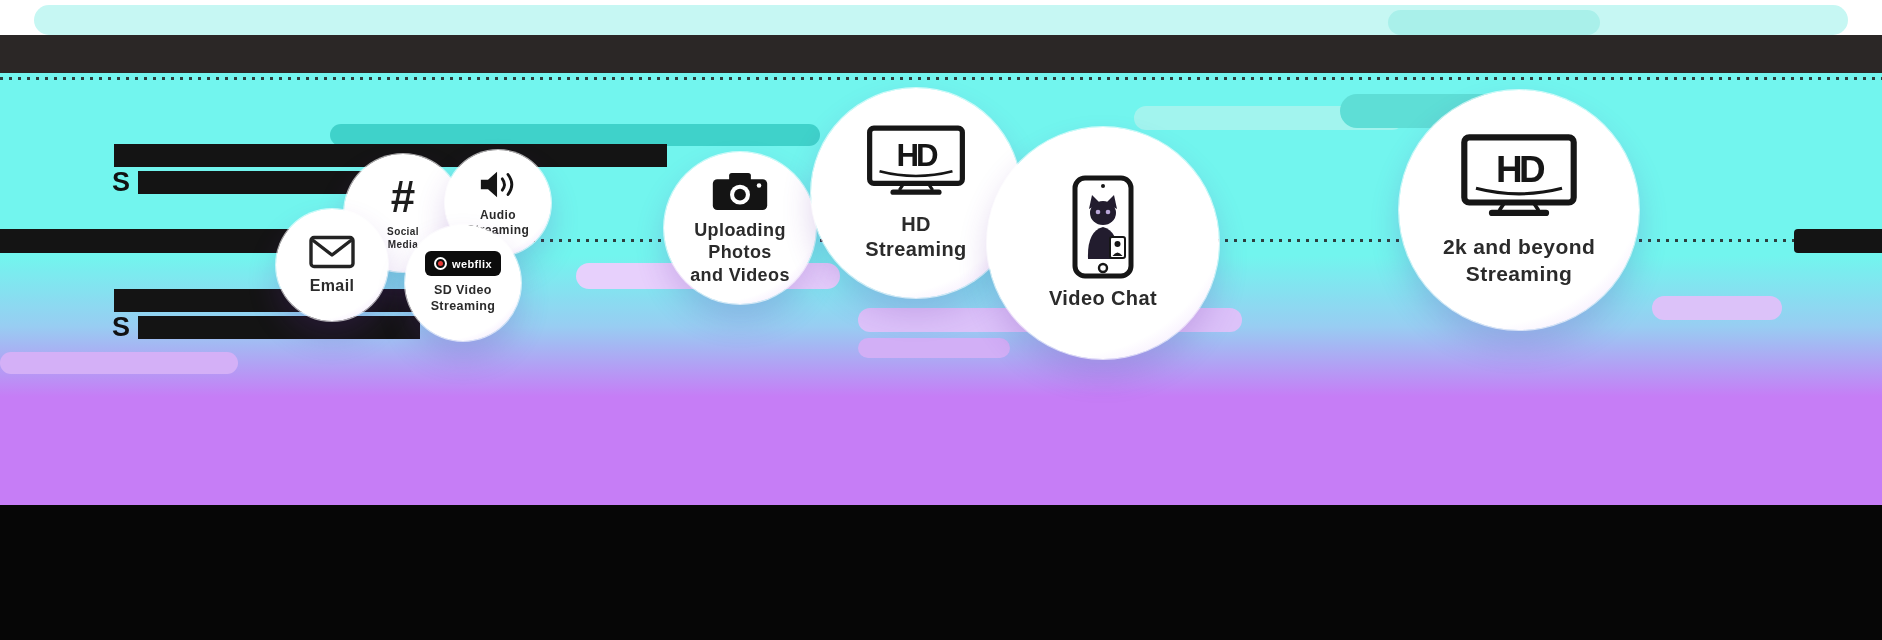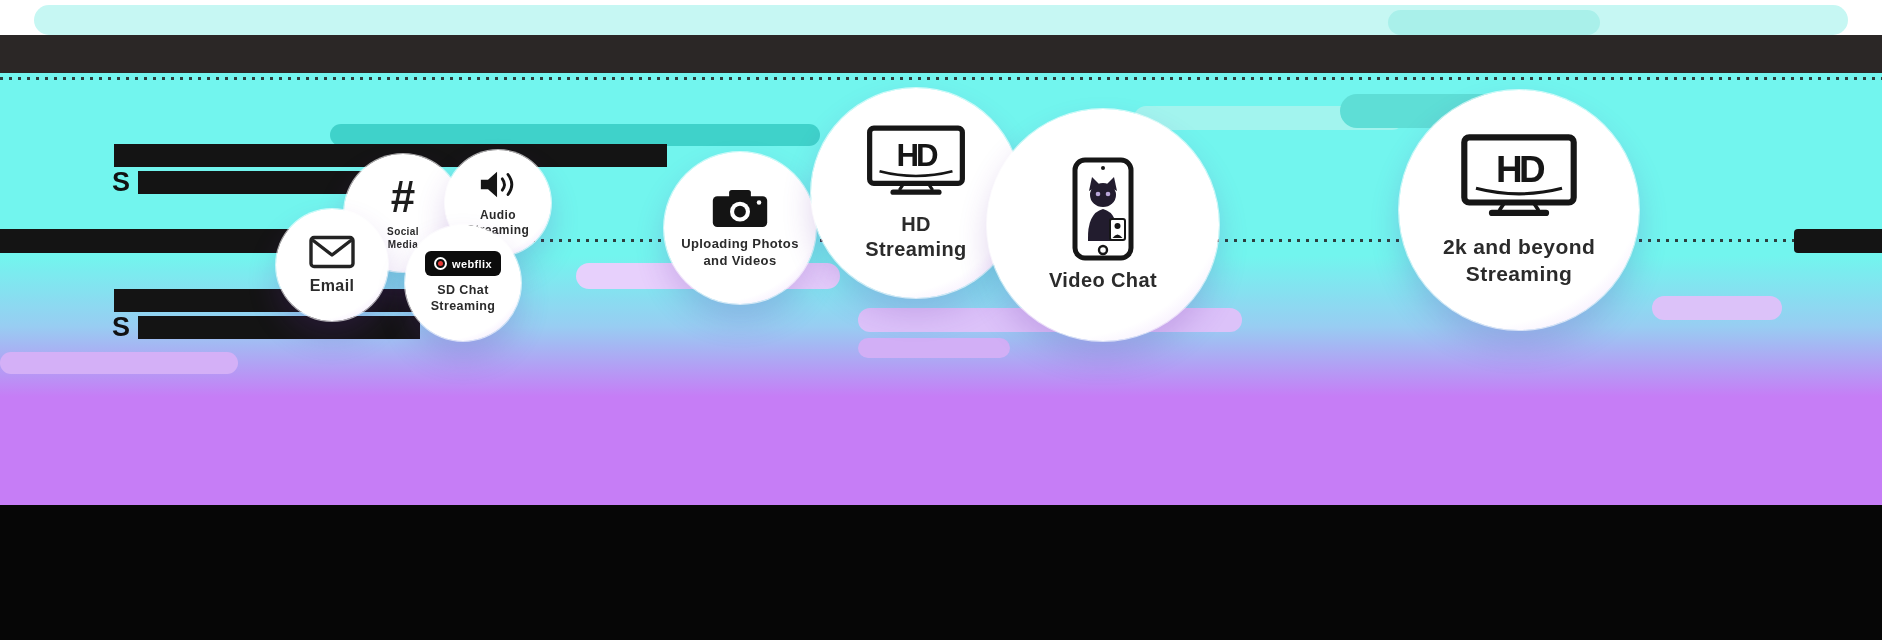--- a/index.html
+++ b/index.html
@@ -54,29 +54,29 @@
     gap:7px; text-align:center;
     background: radial-gradient(circle at 36% 30%, #ffffff 58%, #ffffff 72%, #f2e6fd 86%, #e3f8f6 93%, #e0c9fb 100%);
     box-shadow: 0 0 0 1px rgba(255,255,255,.65), 0 16px 30px rgba(104,44,168,.20);
   }
   .b-social { left:344px;  top:154px; width:118px; height:118px; }
   .b-audio  { left:445px;  top:150px; width:106px; height:106px; }
   .b-email  { left:276px;  top:209px; width:112px; height:112px; }
   .b-sd     { left:405px;  top:225px; width:116px; height:116px; }
   .b-upload { left:664px;  top:152px; width:152px; height:152px; }
   .b-hd     { left:811px;  top:88px;  width:210px; height:210px; gap:10px; }
-  .b-video  { left:987px;  top:109px; width:232px; height:232px; }
+  .b-video  { left:987px;  top:127px; width:232px; height:232px; }
   .b-4k     { left:1399px; top:90px;  width:240px; height:240px; gap:10px; }
 
   .label { font-weight:700; color:#2b2b2b; white-space:pre-line; line-height:1.25; letter-spacing:.4px; }
   .label-email  { font-size:16px; }
   .label-social { font-size:10px; }
   .label-audio  { font-size:12px; }
   .label-sd     { font-size:12.5px; font-weight:800; }
-  .label-upload { font-size:13px; }
+  .label-upload { font-size:18px; }
   .label-hd     { font-size:20px; }
   .label-video  { font-size:20px; }
   .label-4k     { font-size:21px; }
 
   .hash { font-size:44px; font-weight:800; color:#1d1d1d; line-height:1; }
 
   .webflix { display:flex; align-items:center; gap:5px; background:#0c0c0c; border-radius:6px; padding:6px 9px; }
   .wf-ring { position:relative; width:13px; height:13px; border:2px solid #fff; border-radius:50%; box-sizing:border-box; }
   .wf-ring::after { content:""; position:absolute; inset:2px; background:#e53935; border-radius:50%; }
   .wf-text { color:#fff; font-size:11px; font-weight:700; letter-spacing:.4px; }
@@ -141,21 +141,21 @@
       <path d="M3.5 5 L23 20 L42.5 5" fill="none" stroke="#232323" stroke-width="3.4" stroke-linejoin="round"></path>
     </svg>
     <div class="label label-email">Email</div>
   </div>
 
   <div class="bubble b-sd">
     <div class="webflix">
       <span class="wf-ring"></span>
       <span class="wf-text">webflix</span>
     </div>
-    <div class="label label-sd">SD Chat
+    <div class="label label-sd">SD Video
 Streaming</div>
   </div>
 
   <div class="bubble b-upload">
     <svg width="58" height="42" viewBox="0 0 64 46">
       <rect x="20" y="3" width="24" height="12" rx="3" fill="#141414"></rect>
       <rect x="2" y="10" width="60" height="34" rx="5" fill="#141414"></rect>
       <circle cx="32" cy="27" r="11" fill="#ffffff"></circle>
       <circle cx="32" cy="27" r="6.5" fill="#141414"></circle>
       <circle cx="53" cy="17" r="2.5" fill="#ffffff"></circle>

